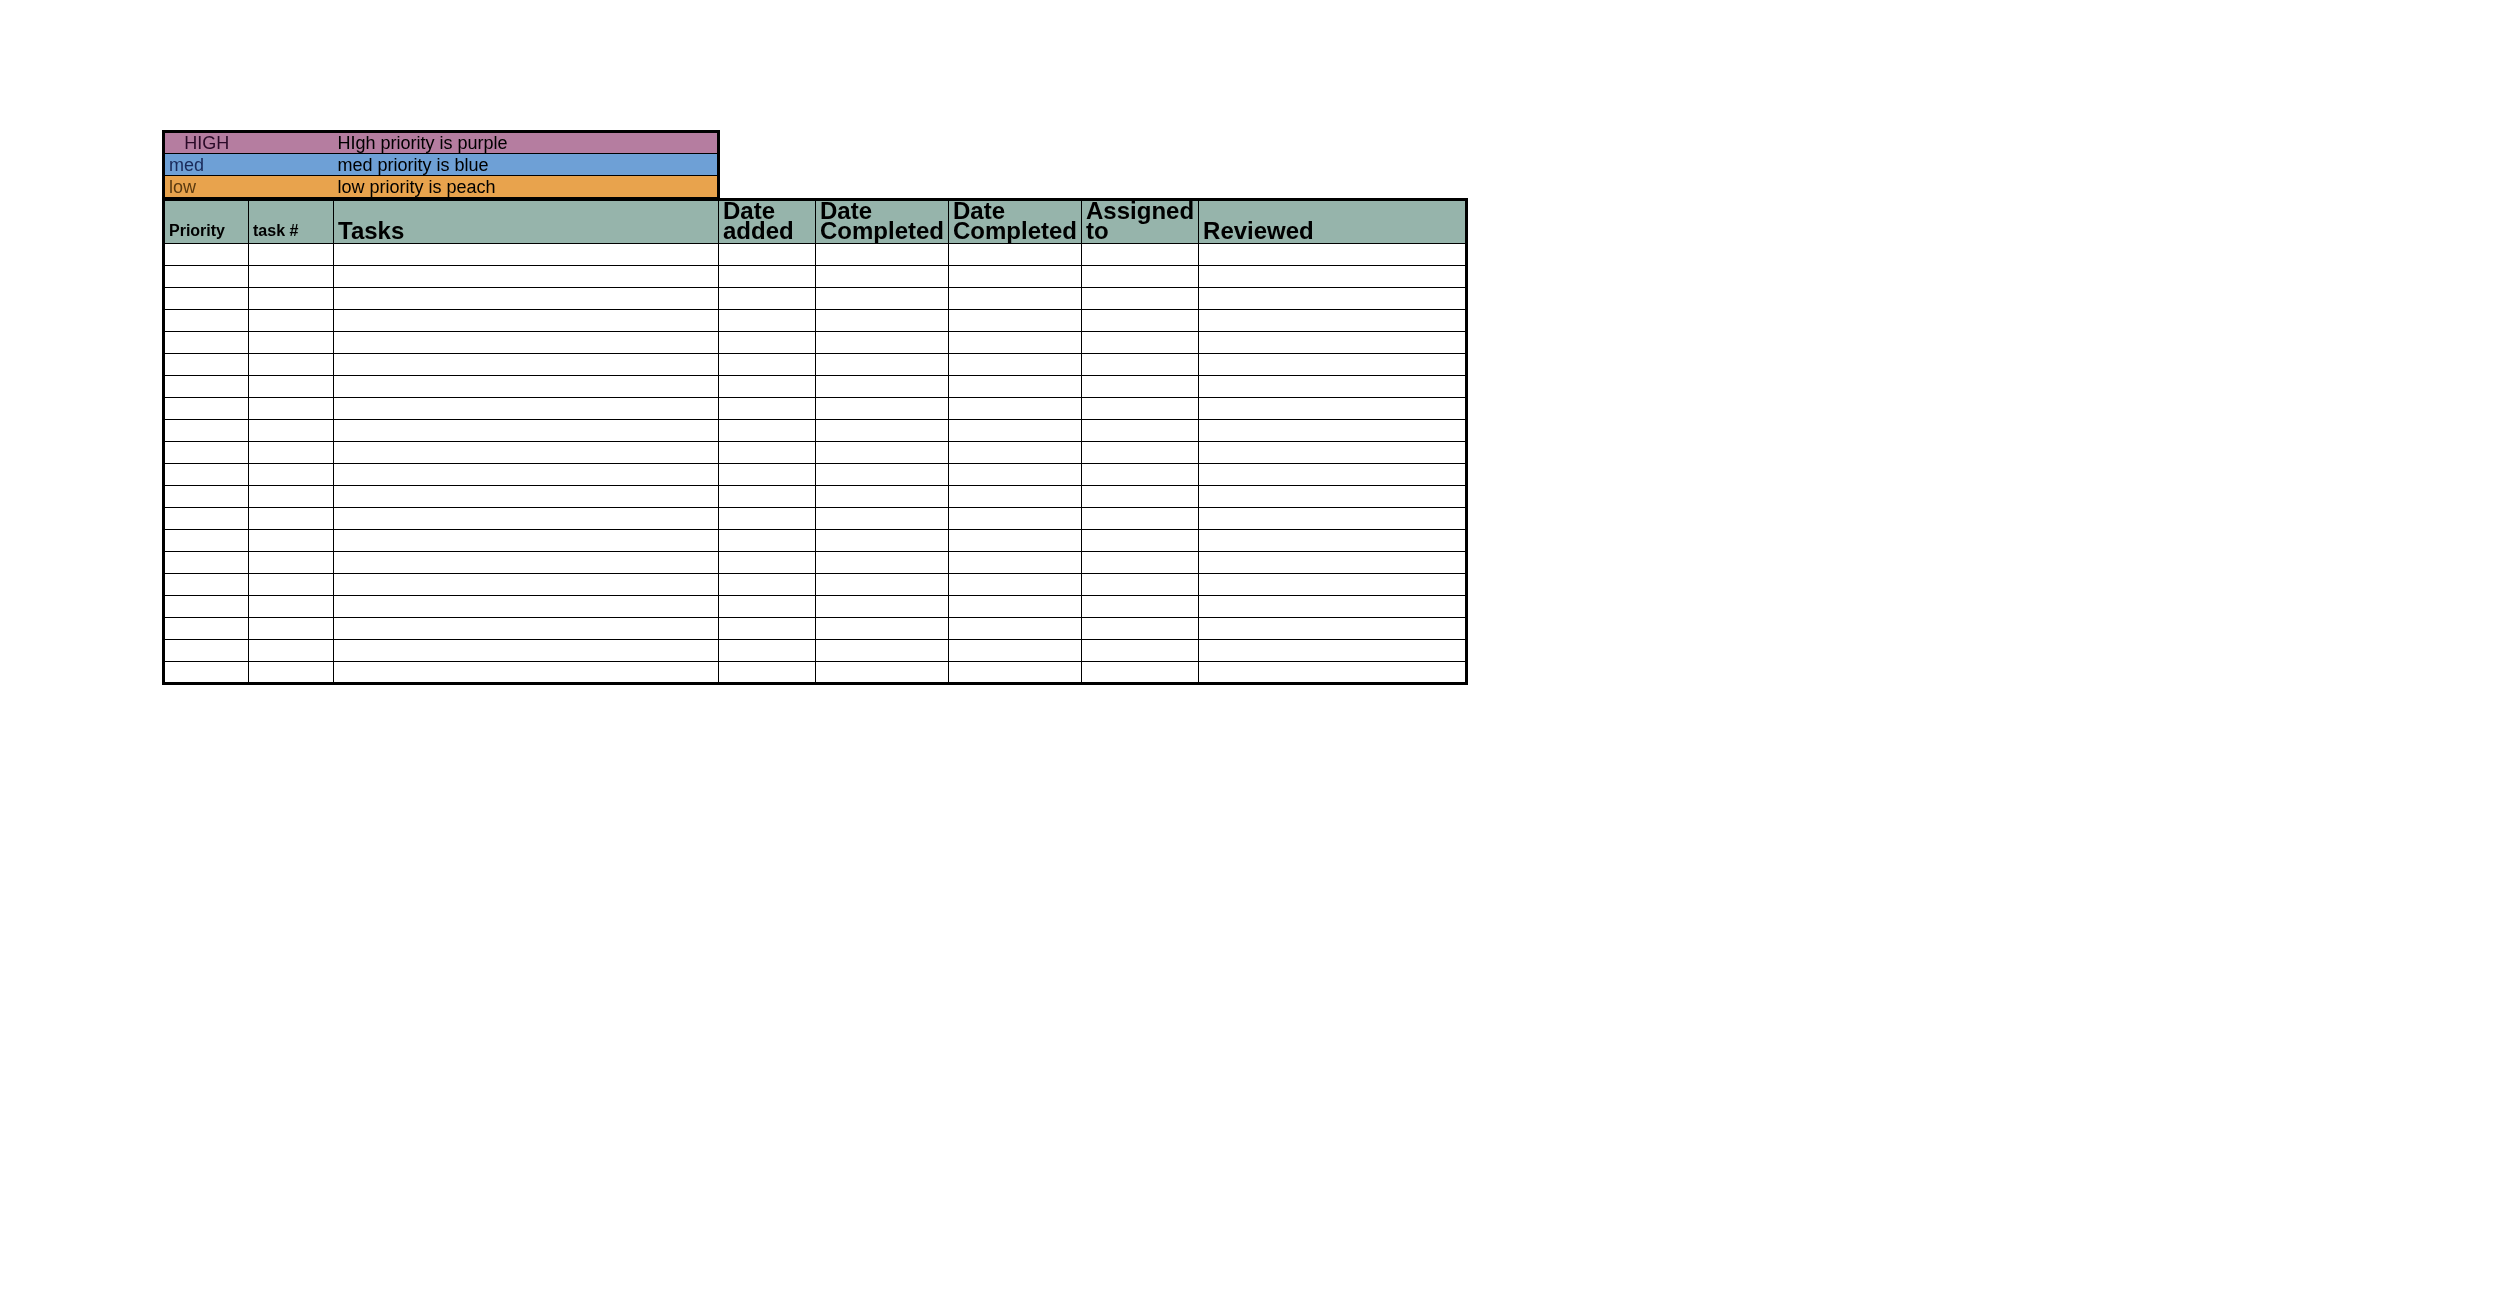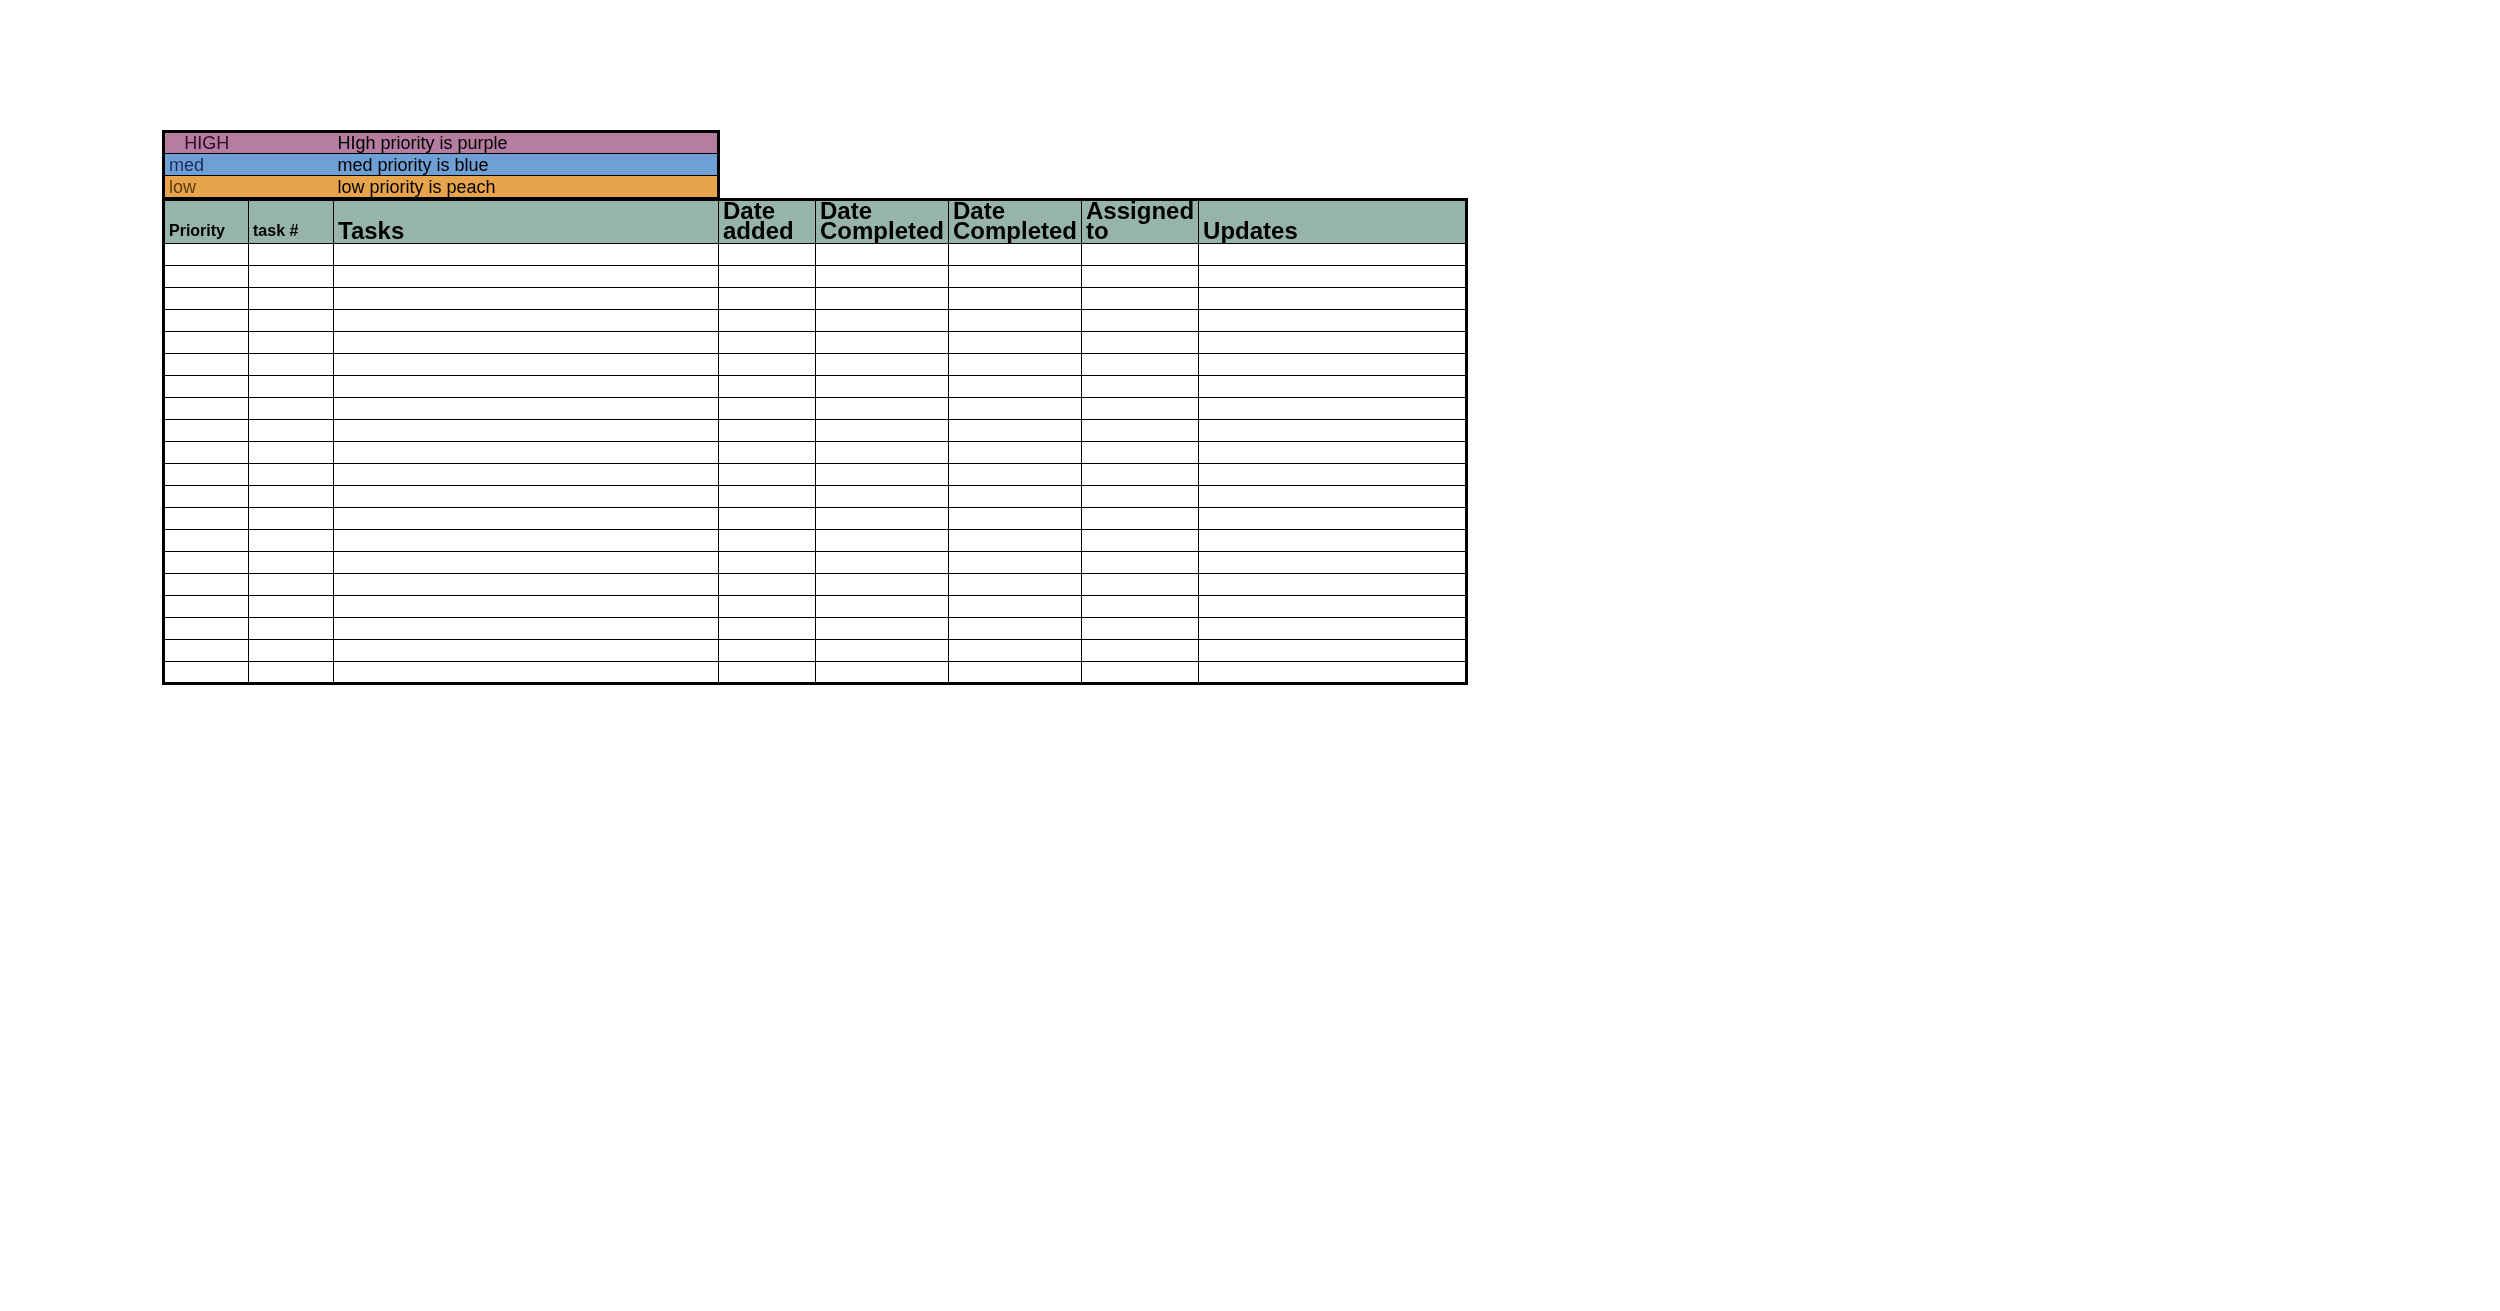--- a/index.html
+++ b/index.html
@@ -115,21 +115,21 @@
     </colgroup>
     <tbody>
         <tr class="header-row">
       <td>Priority</td>
       <td>task #</td>
       <td class="big">Tasks</td>
       <td class="big">Date added</td>
       <td class="big">Date Completed</td>
       <td class="big">Date Completed</td>
       <td class="big">Assigned to</td>
-      <td class="big">Updates</td>
+      <td class="big">Reviewed</td>
     </tr>
     </tbody>
       <tbody id="data-body">
         <tr class="data-row">
           <td></td>
           <td></td>
           <td></td>
           <td></td>
           <td></td>
           <td></td>

